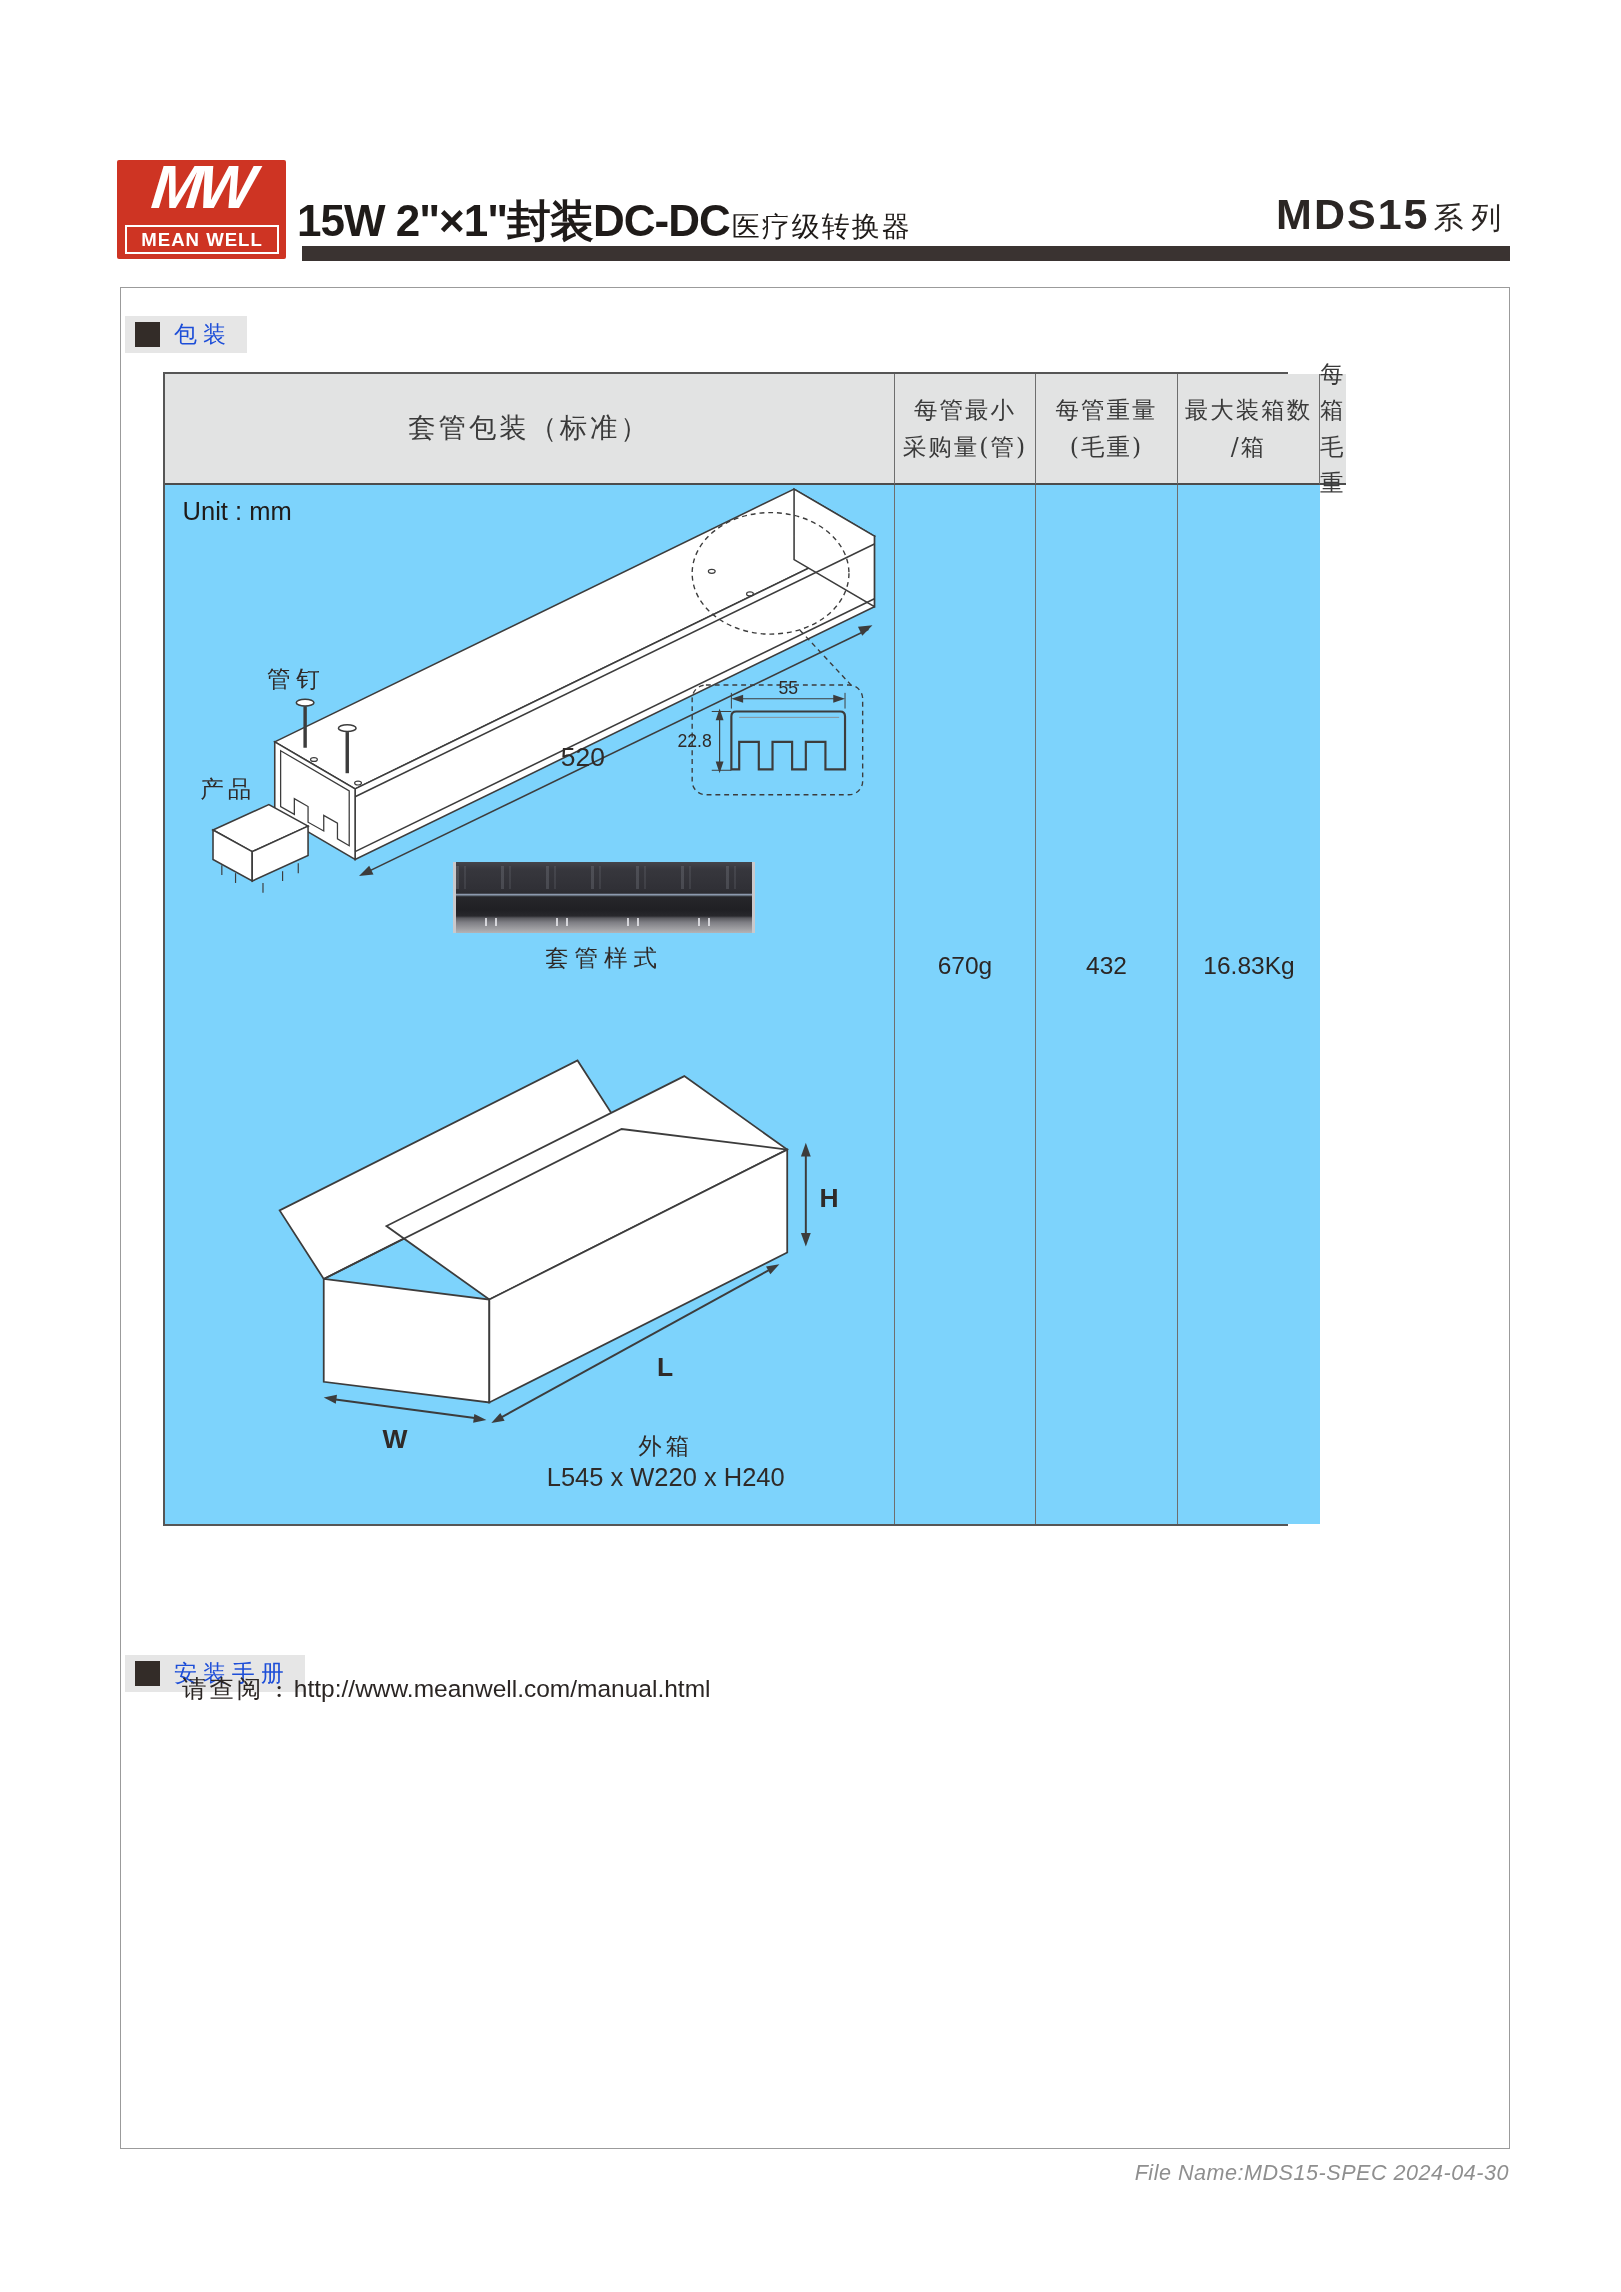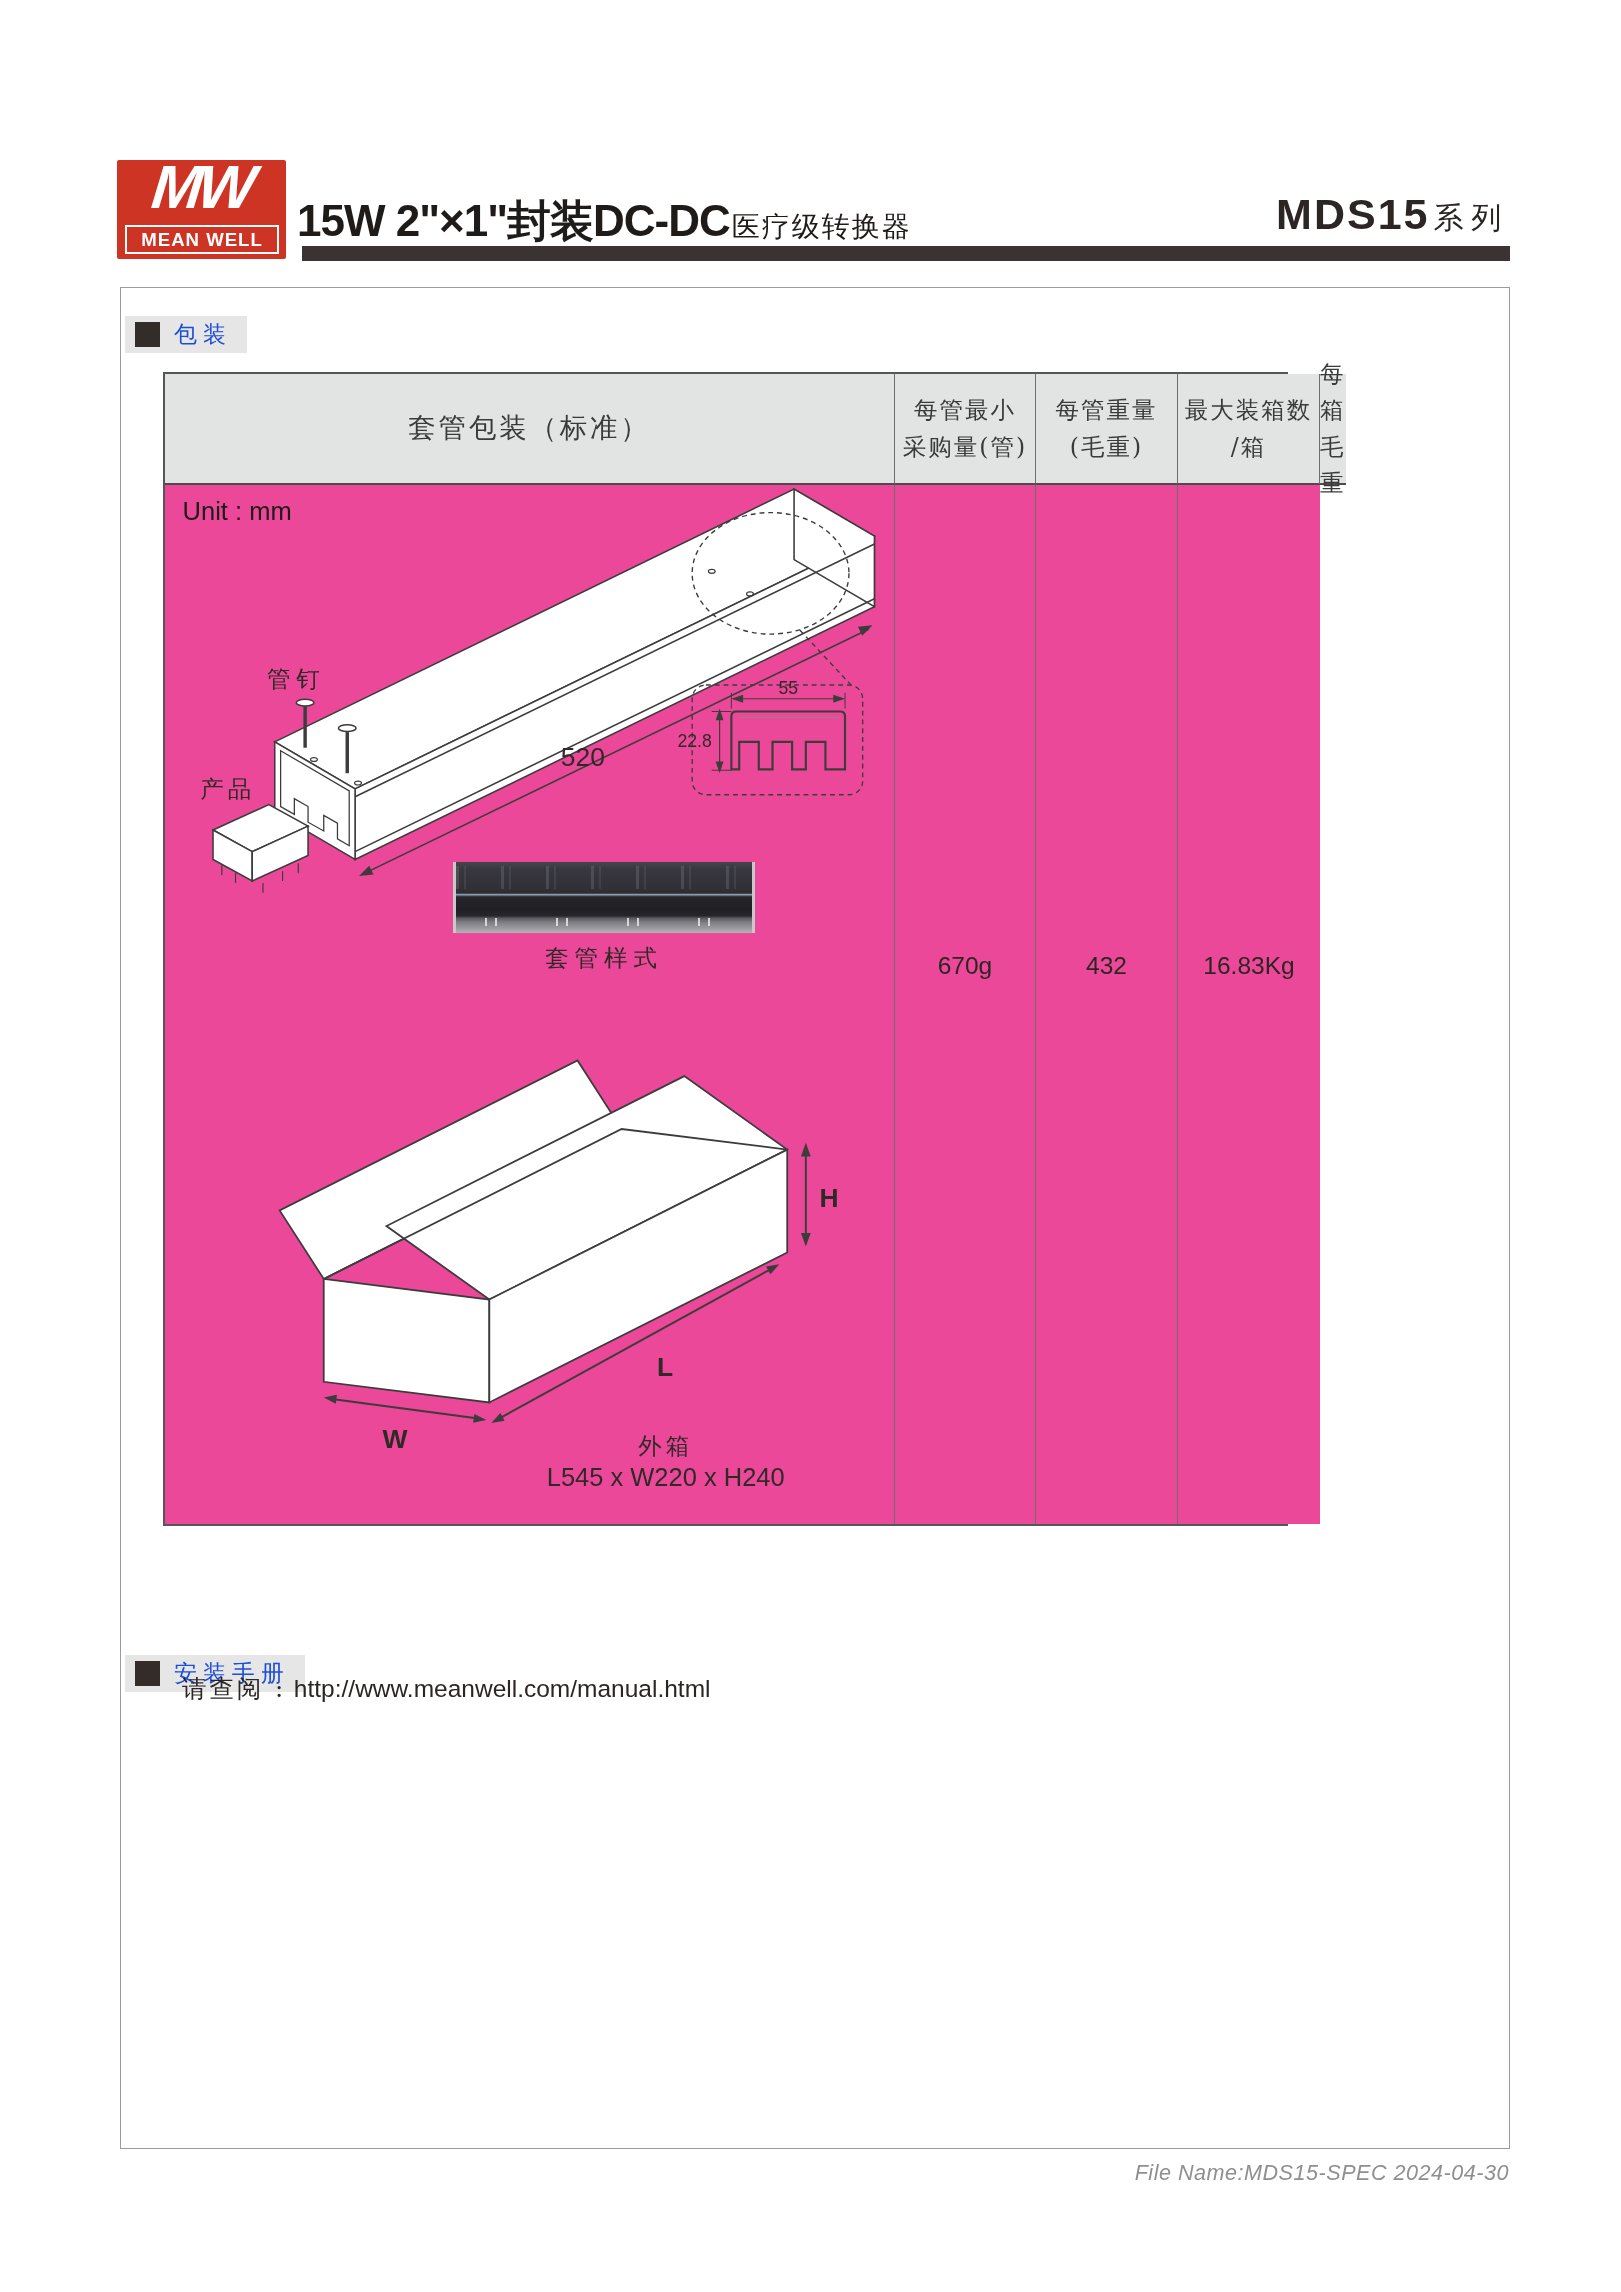--- a/index.html
+++ b/index.html
@@ -68,21 +68,21 @@
   }
   .th {
     background:#e2e3e3; border-right:1px solid #6e6e6e; border-bottom:2px solid #4c4c4c;
     display:flex; align-items:center; justify-content:center; text-align:center;
     font-size:23.5px; line-height:1.55; letter-spacing:2px; color:#3a3a3a;
     white-space:pre-line;
   }
   .th.main { font-size:27.4px; letter-spacing:2.9px; }
   .th:nth-child(5) { border-right:none; }
   .td {
-    background:#ec4899; border-right:1px solid #6e6e6e;
+    background:#7dd3fc; border-right:1px solid #6e6e6e;
     display:flex; justify-content:center; align-items:flex-start; padding-top:467px;
     font-size:24.5px; color:#2b2624;
   }
   .td:last-child { border-right:none; }
   .drawing-cell { position:relative; padding:0; display:block; }
 
   .unit-label { position:absolute; left:17.6px; top:11.8px; font-size:25.5px; color:#1f1b19; }
 
   svg text { fill:#2f2a28; }
   .svg-abs { position:absolute; left:0; }

